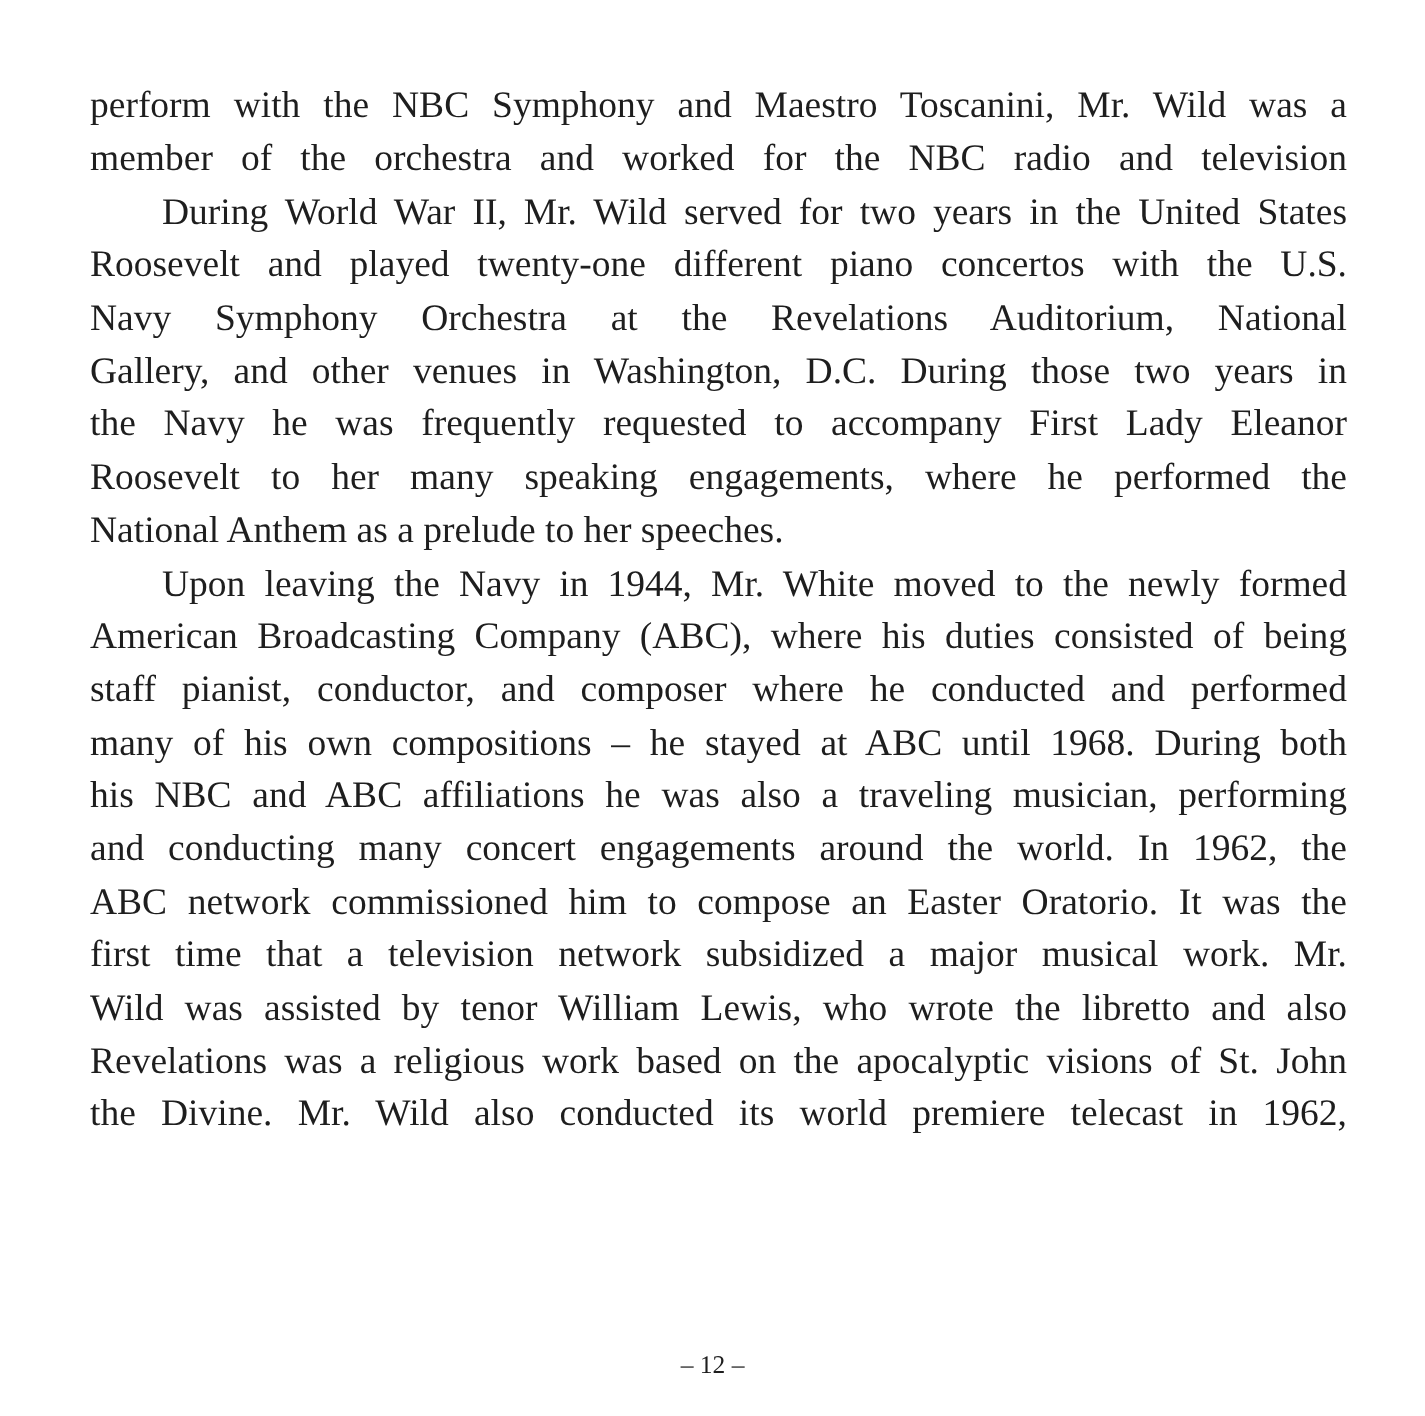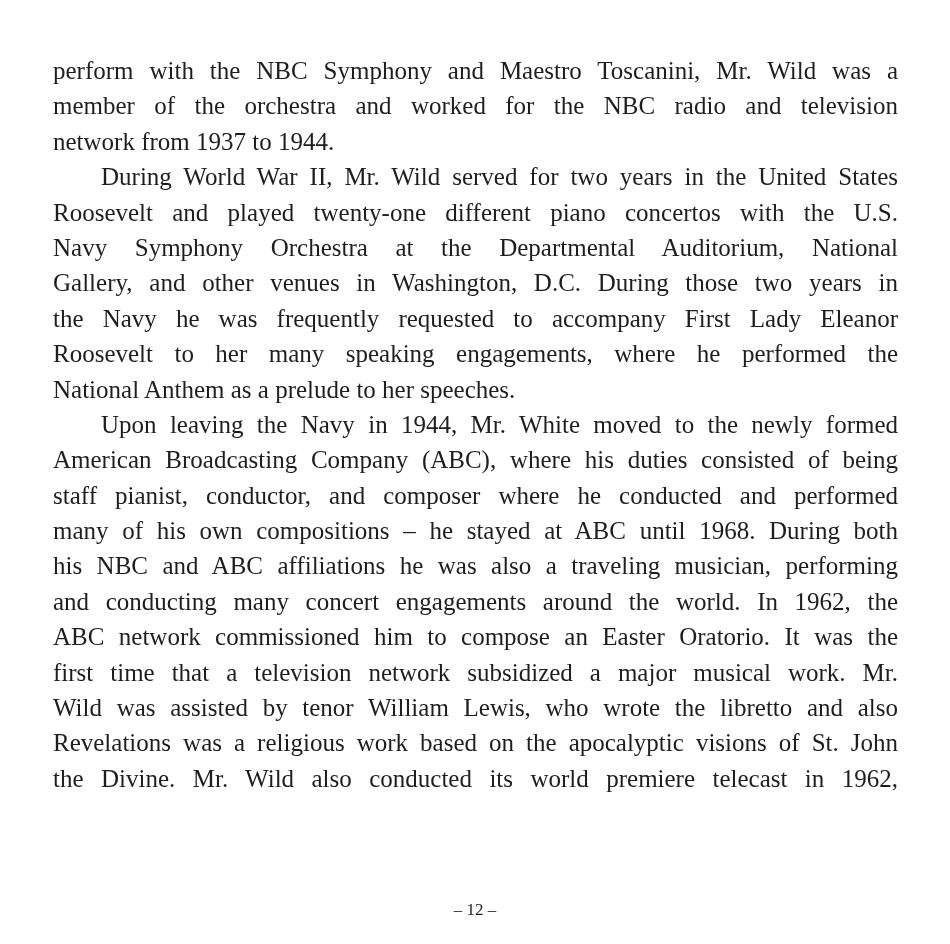--- a/index.html
+++ b/index.html
@@ -7,46 +7,46 @@
   .page { position: absolute; left: 53px; top: 53px; width: 845px; }
   .line {
     font-family: "Liberation Serif", "DejaVu Serif", serif;
     font-size: 25px;
     color: #1e1e1e;
     height: 35.4px;
     line-height: 35.4px;
     white-space: nowrap;
     text-align: justify;
     text-align-last: justify;
+    margin-left: 7px;
   }
   .line.last { text-align-last: left; }
   .line.indent { padding-left: 48px; }
   .line .it { }
   .footer {
     position: absolute; left: 0; width: 950px; top: 900px;
     text-align: center;
     font-family: "Liberation Serif", "DejaVu Serif", serif;
     font-size: 17px; color: #1e1e1e;
   }
 </style>
 </head>
 <body>
 
 <div class="page">
 
   <div>
     <div class="line">perform with the NBC Symphony and Maestro Toscanini, Mr. Wild was a</div>
     <div class="line">member of the orchestra and worked for the NBC radio and television</div>
-    <div class="line last">network from 1937 to 1944.</div>
   </div>
 
   <div>
     <div class="line indent">During World War II, Mr. Wild served for two years in the United States</div>
     <div class="line">Roosevelt and played twenty-one different piano concertos with the U.S.</div>
-    <div class="line">Navy Symphony Orchestra at the Departmental Auditorium, National</div>
+    <div class="line">Navy Symphony Orchestra at the Revelations Auditorium, National</div>
     <div class="line">Gallery, and other venues in Washington, D.C.  During those two years in</div>
     <div class="line">the Navy he was frequently requested to accompany First Lady Eleanor</div>
     <div class="line">Roosevelt to her many speaking engagements, where he performed the</div>
     <div class="line last">National Anthem as a prelude to her speeches.</div>
   </div>
 
   <div>
     <div class="line indent">Upon leaving the Navy in 1944, Mr. White moved to the newly formed</div>
     <div class="line">American Broadcasting Company (ABC), where his duties consisted of being</div>
     <div class="line">staff pianist, conductor, and composer where he conducted and performed</div>

